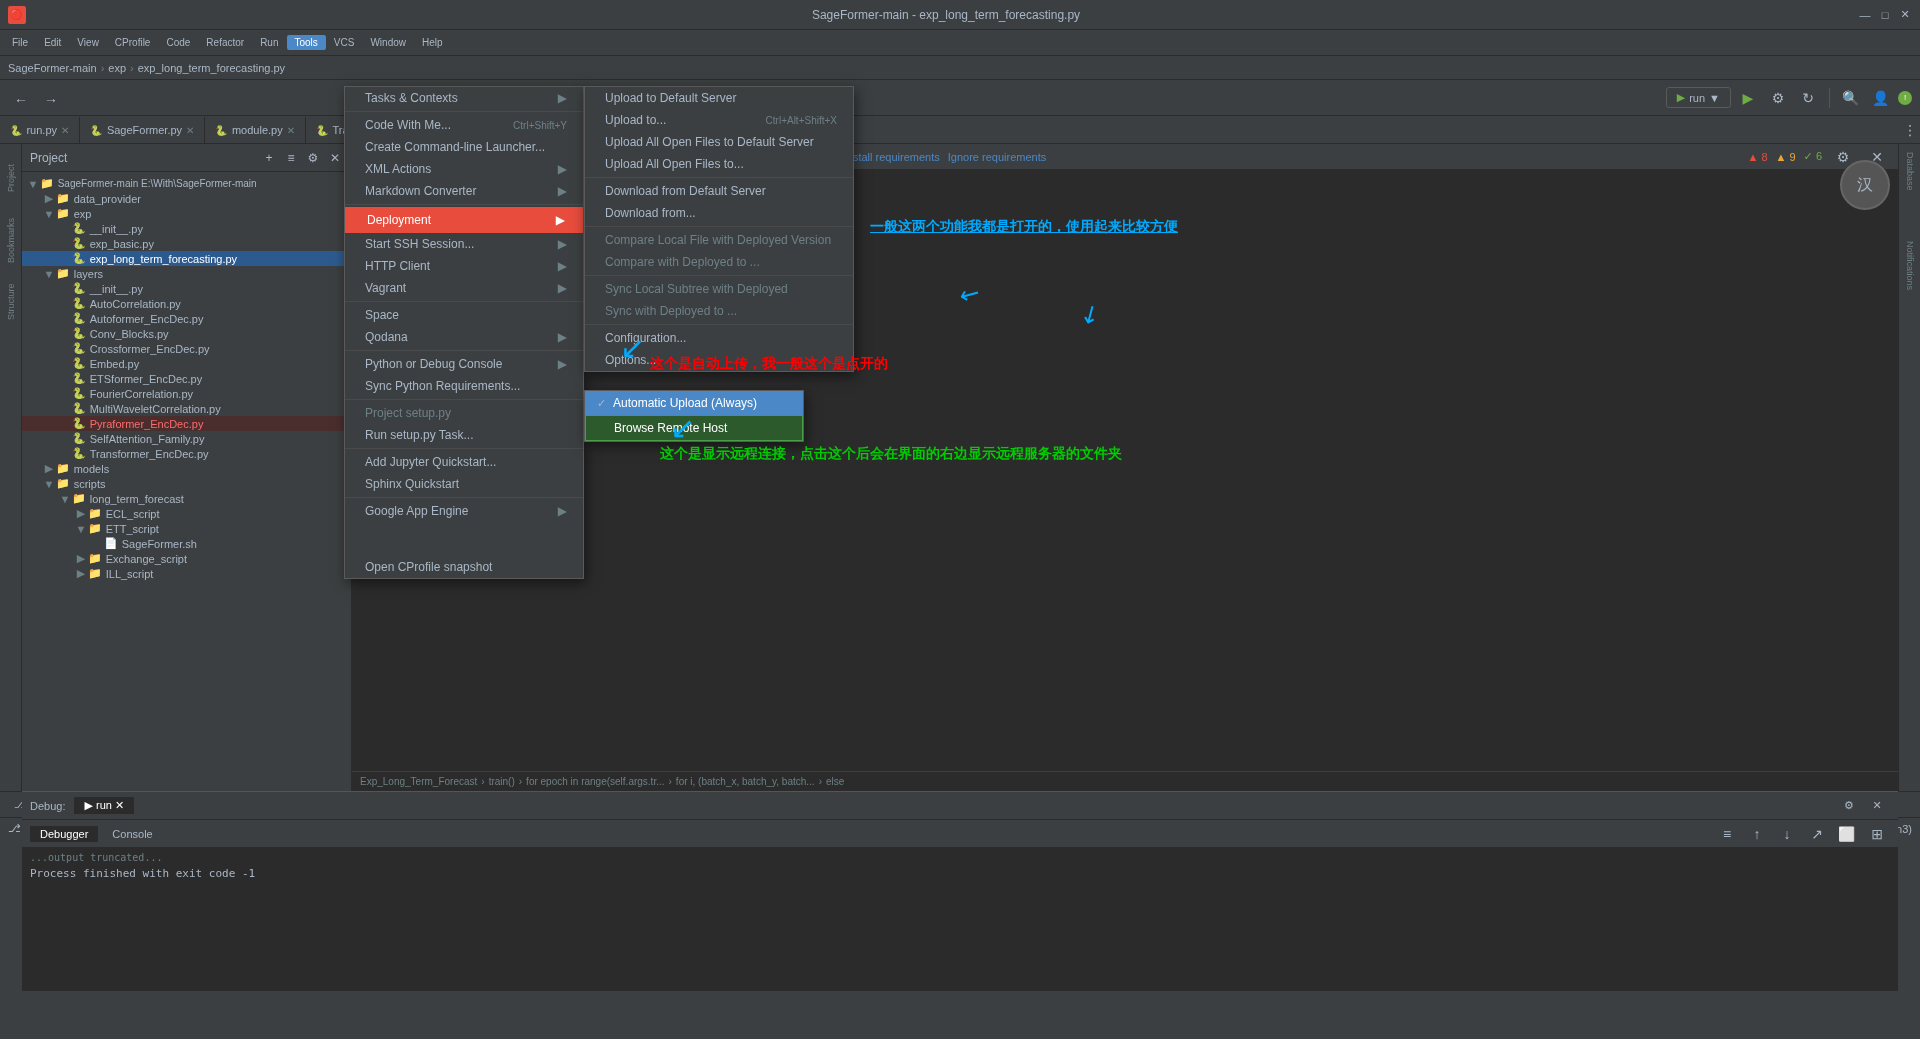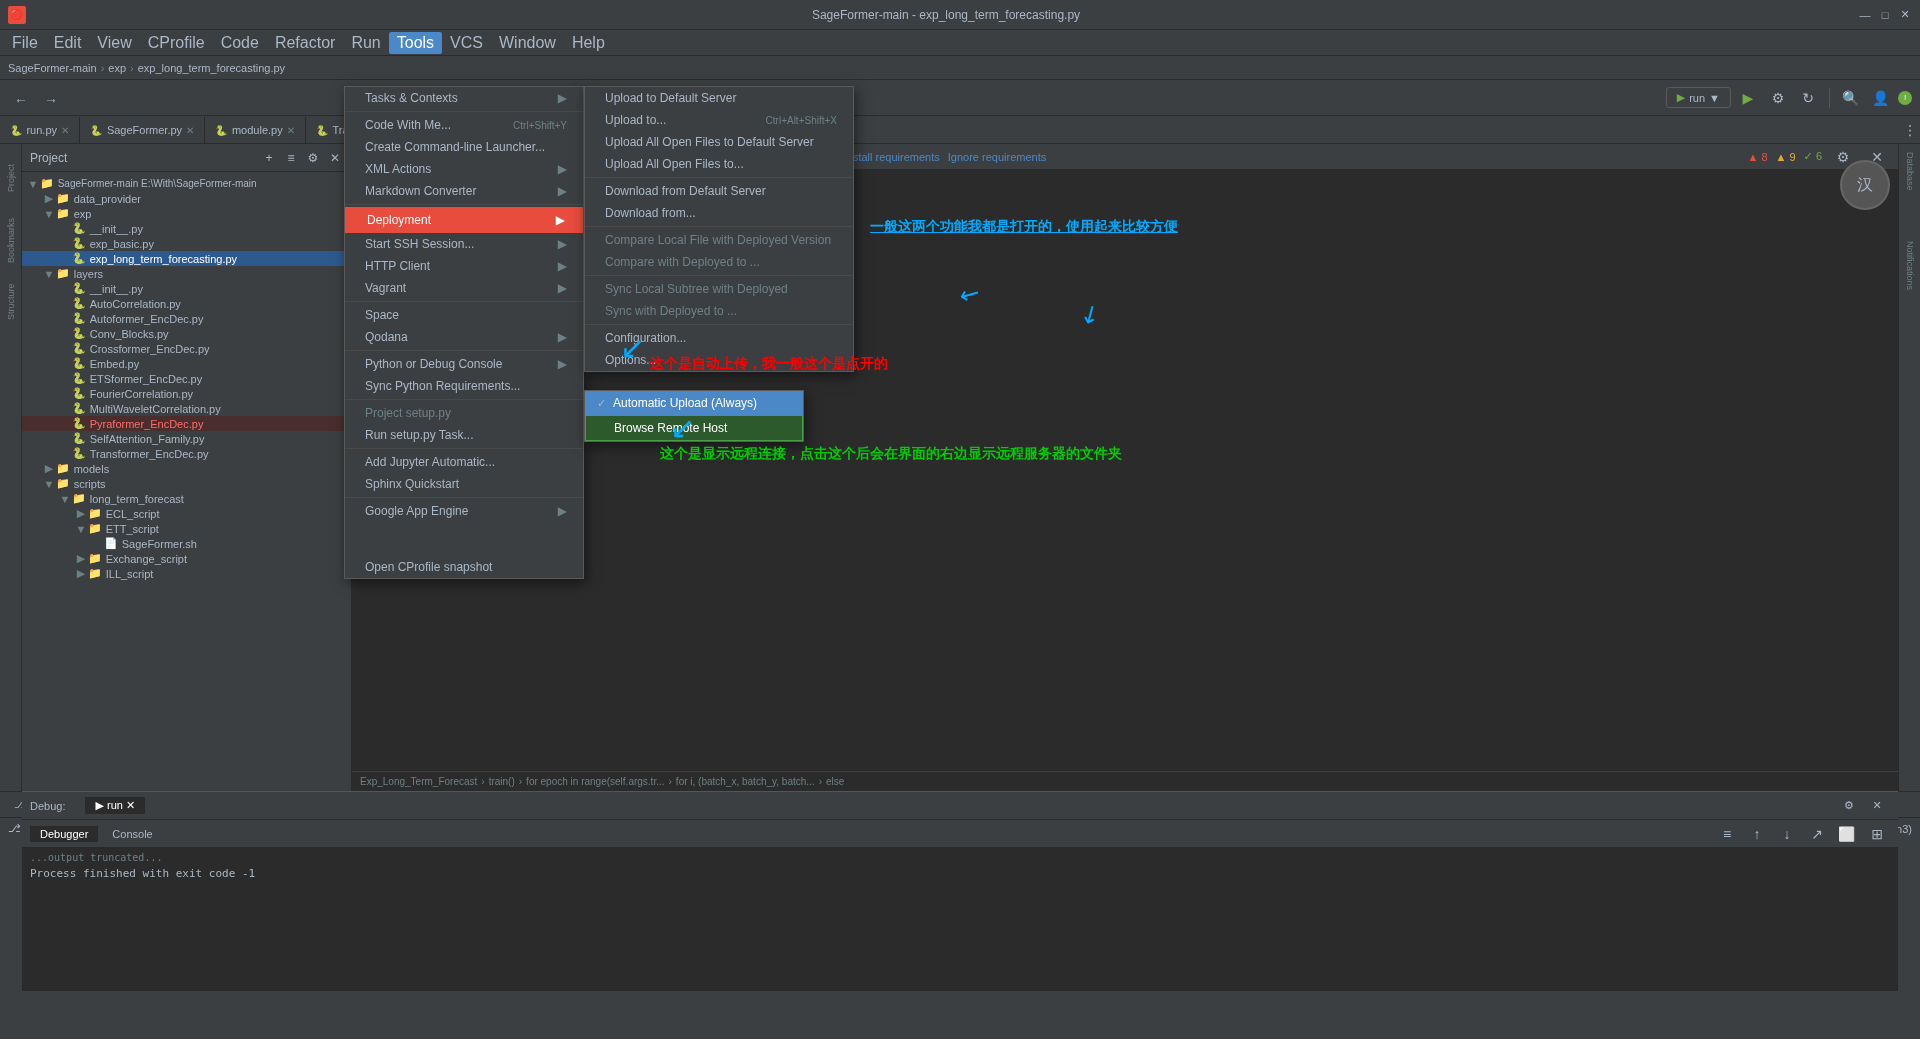--- a/index.html
+++ b/index.html
@@ -51,21 +51,21 @@
       background: #3c3f41;
       height: 26px;
       display: flex;
       align-items: center;
       border-bottom: 1px solid #2b2b2b;
       padding: 0 4px;
     }
     .menu-item {
       padding: 2px 8px;
       color: #a9b7c6;
-      font-size: 16px;
+      font-size: 10px;
       cursor: pointer;
       border-radius: 2px;
     }
     .menu-item.active { background: #4a88c7; color: white; }
 
     
     #breadcrumb {
       background: #3c3f41;
       height: 24px;
       display: flex;
@@ -846,21 +846,21 @@
 
     <div id="right-strip">
       <div style="writing-mode:vertical-rl;color:#6d8086;font-size:9px;padding:4px;cursor:pointer">Database</div>
       <div style="writing-mode:vertical-rl;color:#6d8086;font-size:9px;padding:4px;cursor:pointer;margin-top:40px">Notifications</div>
     </div>
 
   </div>
 
   <div id="debug-area">
     <div id="debug-tabs">
-      <span style="color:#a9b7c6;font-size:11px;margin-right:16px">Debug:</span>
+      <span style="color:#a9b7c6;font-size:11px;margin-right:5px">Debug:</span>
       <div class="debug-tab active">▶ run ✕</div>
       <div style="margin-left:auto;display:flex;gap:2px">
         <span class="toolbar-btn" style="font-size:11px">⚙</span>
         <span class="toolbar-btn" style="font-size:11px">✕</span>
       </div>
     </div>
     <div id="debug-toolbar">
       <div class="debug-tab active">Debugger</div>
       <div class="debug-tab">Console</div>
       <div style="flex:1"></div>
@@ -989,21 +989,21 @@
       </div>
       <div class="menu-separator"></div>
       <div class="dropdown-item disabled">
         <span>Project setup.py</span>
       </div>
       <div class="dropdown-item" style="pointer-events: auto;">
         <span>Run setup.py Task...</span>
       </div>
       <div class="menu-separator"></div>
       <div class="dropdown-item" style="pointer-events: auto;">
-        <span>Add Jupyter Automatic...</span>
+        <span>Add Jupyter Quickstart...</span>
       </div>
       <div class="dropdown-item" style="pointer-events: auto;">
         <span>Sphinx Quickstart</span>
       </div>
       <div class="menu-separator"></div>
       <div class="dropdown-item" style="pointer-events: auto;">
         <span>Google App Engine</span>
         <span class="arrow">▶</span>
       </div>
       <div class="dropdown-item" style="pointer-events: auto; margin-top: 34px;">

